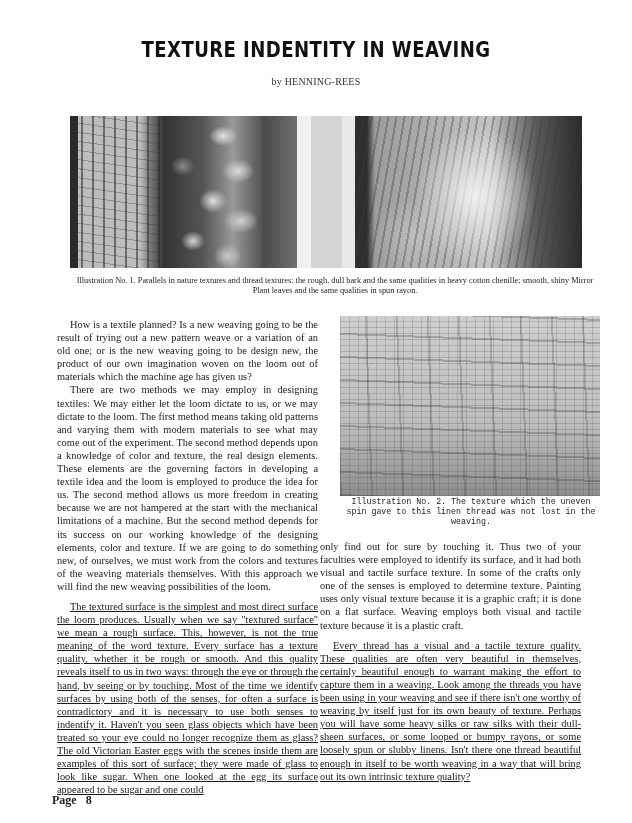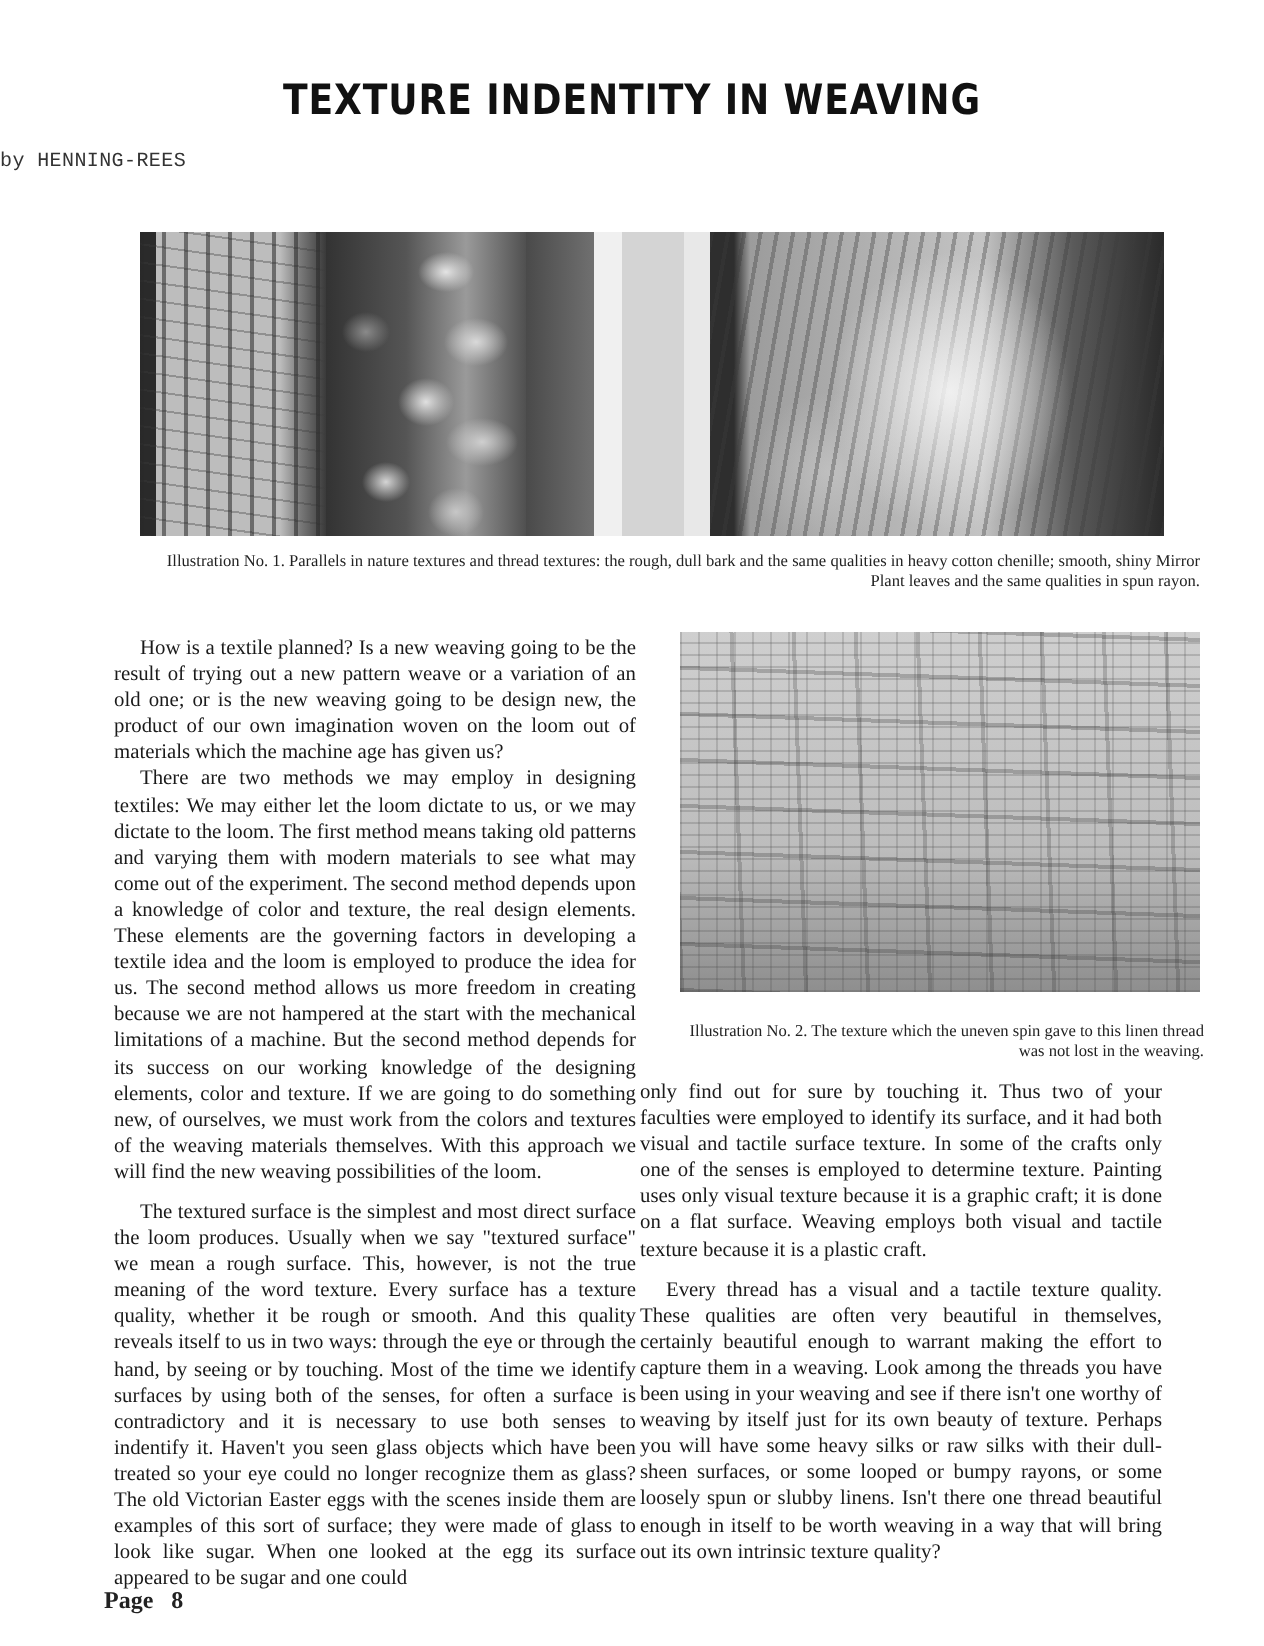--- a/index.html
+++ b/index.html
@@ -4,22 +4,22 @@
 <style>
   html, body { margin: 0; padding: 0; background: #ffffff; }
   body { width: 632px; height: 823px; position: relative; overflow: hidden; color: #1a1a1a; }
   .title {
     position: absolute; left: 0; top: 38px; width: 632px; text-align: center;
     font-family: "DejaVu Sans", sans-serif; font-weight: bold; font-size: 21px;
     letter-spacing: 0.5px; transform: scaleX(0.86); transform-origin: center;
     color: #111;
   }
   .byline {
-    position: absolute; left: 0; top: 76px; width: 632px; 
-    font-family: Liberation Mono, monospace; font-size: 10px; color: #333;
+    position: absolute; left: 0; top: 76px; width: 632px; text-align: center;
+    font-family: Liberation Serif, serif; font-size: 10px; color: #333;
     letter-spacing: 0.2px;
   }
   .ill1 { position: absolute; left: 70px; top: 116px; width: 512px; height: 152px; overflow: hidden; }
   .ill1 .seg { position: absolute; top: 0; height: 152px; }
   .bark {
     left: 0; width: 93px;
     background:
       repeating-linear-gradient(90deg, rgba(40,40,40,0.55) 0 2px, transparent 2px 11px),
       repeating-linear-gradient(8deg, rgba(60,60,60,0.35) 0 1px, transparent 1px 9px),
       linear-gradient(90deg, #2a2a2a 0 8px, #bdbdbd 8px 70px, #7a7a7a 80px, #3a3a3a 93px);
@@ -41,39 +41,39 @@
   .fabric {
     left: 285px; width: 227px;
     background:
       radial-gradient(ellipse 60px 70px at 120px 80px, rgba(245,245,245,0.9), transparent),
       repeating-linear-gradient(100deg, rgba(60,60,60,0.35) 0 2px, transparent 2px 8px),
       radial-gradient(ellipse 40px 40px at 60px 120px, rgba(200,200,200,0.7), transparent),
       linear-gradient(90deg, #2e2e2e 0 12px, #9c9c9c 20px, #c4c4c4 60%, #5a5a5a 80%, #2a2a2a 100%);
   }
   .caption {
     position: absolute; font-family: "Liberation Serif", serif; font-size: 8.3px;
-    line-height: 10px; color: #222; text-align: right;
+    line-height: 10px; color: #222; text-align: center;
   }
   .cap1 { left: 70px; top: 276px; width: 530px; }
-  .cap2 { left: 340px; top: 511px; width: 262px; }
+  .cap2 { left: 340px; top: 497px; width: 262px; font-family: Liberation Mono, monospace; }
   .ill2 {
     position: absolute; left: 340px; top: 316px; width: 260px; height: 180px;
     background:
       repeating-linear-gradient(0deg, rgba(70,70,70,0.22) 0 1px, transparent 1px 6px),
       repeating-linear-gradient(90deg, rgba(70,70,70,0.20) 0 1px, transparent 1px 9px),
       repeating-linear-gradient(2deg, rgba(40,40,40,0.25) 0 2px, transparent 2px 23px),
       repeating-linear-gradient(88deg, rgba(40,40,40,0.22) 0 2px, transparent 2px 31px),
       linear-gradient(180deg, #cfcfcf 0%, #bdbdbd 60%, #8e8e8e 100%);
   }
   .col {
     position: absolute; font-family: "Liberation Serif", serif; font-size: 10.4px;
     line-height: 13.1px; color: #1a1a1a; text-align: justify;
   }
   .col p { margin: 0; text-indent: 13px; }
-  .col p.gap { margin-top: 7px; }
+  .col p.gap { margin-top: 7px; text-decoration: underline; }
   .col-left { left: 57px; top: 318px; width: 261px; }
   .col-right { left: 320px; top: 540px; width: 261px; }
   .footer {
     position: absolute; left: 52px; top: 793px;
     font-family: "Liberation Serif", serif; font-weight: bold; font-size: 12px; color: #222;
     word-spacing: 6px;
   }
 </style>
 </head>
 <body>

